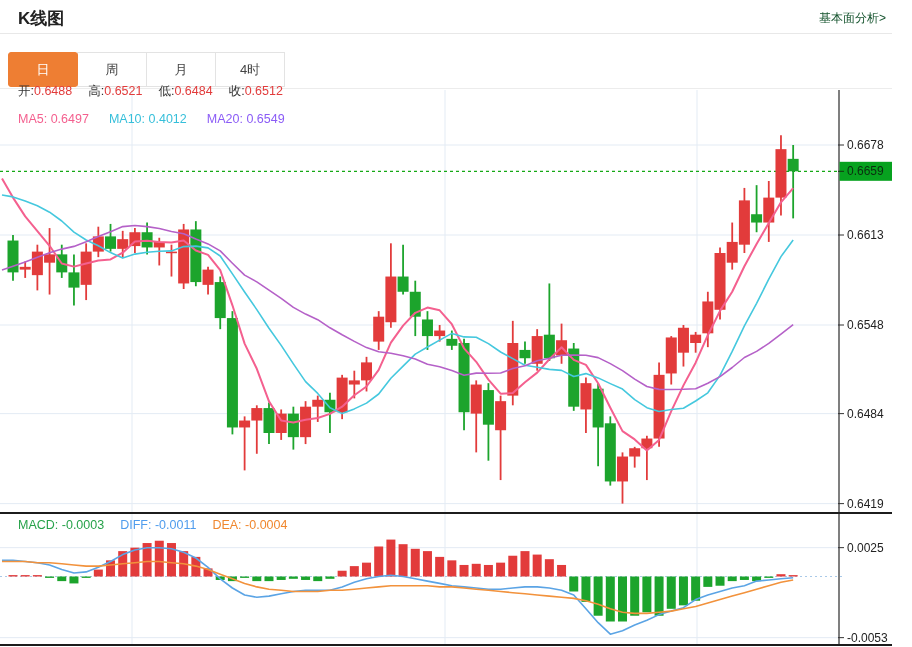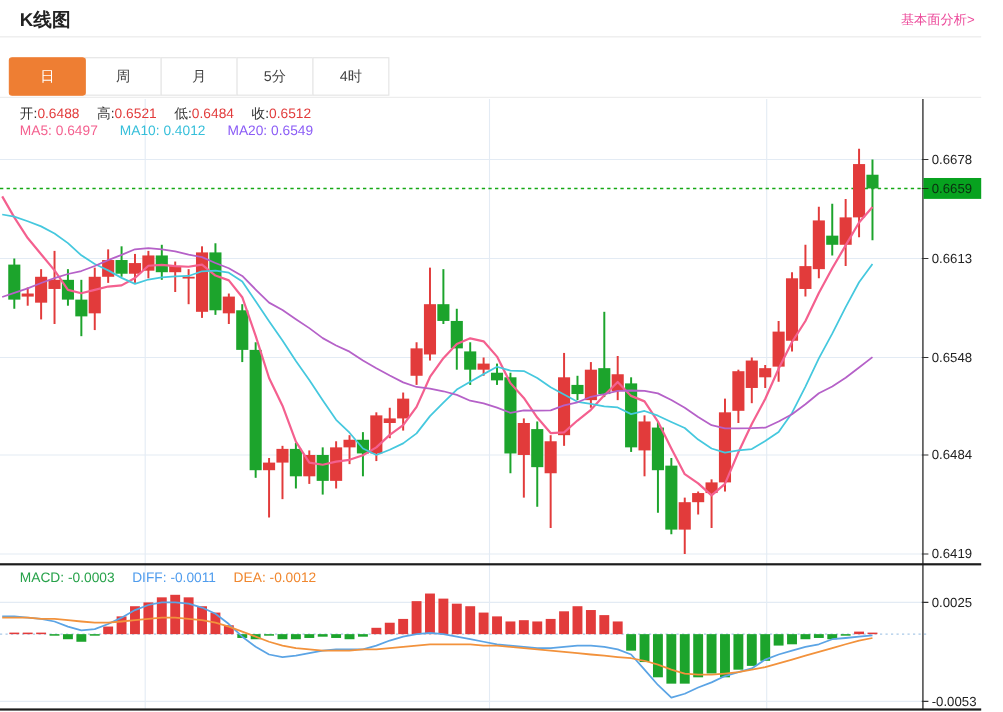--- a/index.html
+++ b/index.html
@@ -1,28 +1,28 @@
 <!DOCTYPE html>
 <html><head>
 <meta charset="utf-8">
 <style>
   html,body{margin:0;padding:0;background:#fff;}
   body{font-family:"Liberation Sans",sans-serif;}
   #stage{position:relative;width:892px;height:647px;background:#fff;overflow:hidden;text-decoration:underline;}
   .title{position:absolute;left:18px;top:7px;font-size:17px;font-weight:bold;color:#222;}
-  .fund-link{position:absolute;right:6px;top:10px;font-size:12px;color:#ec4899;cursor:pointer;text-decoration:none;}
+  .fund-link{position:absolute;right:6px;top:10px;font-size:12px;color:#14532d;cursor:pointer;text-decoration:none;}
   .title-divider{position:absolute;left:0;top:33px;width:912px;border-top:1px solid #e8e8e8;}
   .tabbar{position:absolute;left:9px;top:52px;display:flex;height:35px;}
   .tab{width:70px;margin-left:-1px;border:1px solid #e3e3e3;background:#fff;color:#444;
        font-size:13px;display:flex;align-items:center;justify-content:center;cursor:pointer;box-sizing:border-box;}
   .tab.active{background:#ee7e33;border-color:#ee7e33;color:#fff;border-radius:3px;z-index:2;}
   .tabbar-underline{position:absolute;left:0;top:88px;width:912px;border-top:1px solid #ececec;}
   #chart-svg{position:absolute;left:0;top:0;}
   .overlay-row{position:absolute;left:18px;font-size:12.5px;display:flex;gap:16px;white-space:nowrap;z-index:3;}
-  .ohlc-row{top:95px;}
+  .ohlc-row{top:83px;}
   .ma-row{top:112px;gap:20px;}
   .macd-row{top:518px;}
   .lbl{color:#333;}
   .val-red{color:#e23b3b;}
   .ma5{color:#f4608f;} .ma10{color:#36bfda;} .ma20{color:#8b5cf6;}
   .macd-g{color:#27a24a;} .diff-b{color:#4f9ced;} .dea-o{color:#f0872e;}
   .sep-dark{position:absolute;left:0;top:512px;width:912px;height:2px;background:#1c1c1c;}
   .bottom-dark{position:absolute;left:0;top:644px;width:912px;height:2px;background:#1c1c1c;}
   svg text{font-family:"Liberation Sans",sans-serif;font-size:12px;fill:#222;}
   svg text.badge-txt{fill:#0b2e10;}
@@ -32,21 +32,20 @@
 
 <div id="stage">
   <div class="title">K线图</div>
   <a class="fund-link">基本面分析&gt;</a>
   <div class="title-divider"></div>
 
   <div class="tabbar" id="tabbar">
       <div class="tab active">日</div>
       <div class="tab">周</div>
       <div class="tab">月</div>
-      <div class="tab">5分</div>
       <div class="tab">4时</div>
     </div>
   <div class="tabbar-underline"></div>
 
   <svg id="chart-svg" width="912" height="647" viewBox="0 0 912 647">
     <g id="g-grid">
         <line x1="0" y1="145" x2="839" y2="145" stroke="#e3ebf4" stroke-width="1"></line>
         <line x1="0" y1="234.99999999999932" x2="839" y2="234.99999999999932" stroke="#e3ebf4" stroke-width="1"></line>
         <line x1="0" y1="324.99999999999864" x2="839" y2="324.99999999999864" stroke="#e3ebf4" stroke-width="1"></line>
         <line x1="0" y1="413.61538461538424" x2="839" y2="413.61538461538424" stroke="#e3ebf4" stroke-width="1"></line>
@@ -300,17 +299,17 @@
     <span class="ma5"><span>MA5:</span> <span>0.6497</span></span>
     <span class="ma10"><span>MA10:</span> <span>0.4012</span></span>
     <span class="ma20"><span>MA20:</span> <span>0.6549</span></span>
   </div>
 
   <div class="sep-dark"></div>
 
   <div class="overlay-row macd-row">
     <span class="macd-g"><span>MACD:</span> <span>-0.0003</span></span>
     <span class="diff-b"><span>DIFF:</span> <span>-0.0011</span></span>
-    <span class="dea-o"><span>DEA:</span> <span>-0.0012</span></span>
+    <span class="dea-o"><span>DEA:</span> <span>-0.0004</span></span>
   </div>
 
   <div class="bottom-dark"></div>
 </div>
 
 </body></html>

